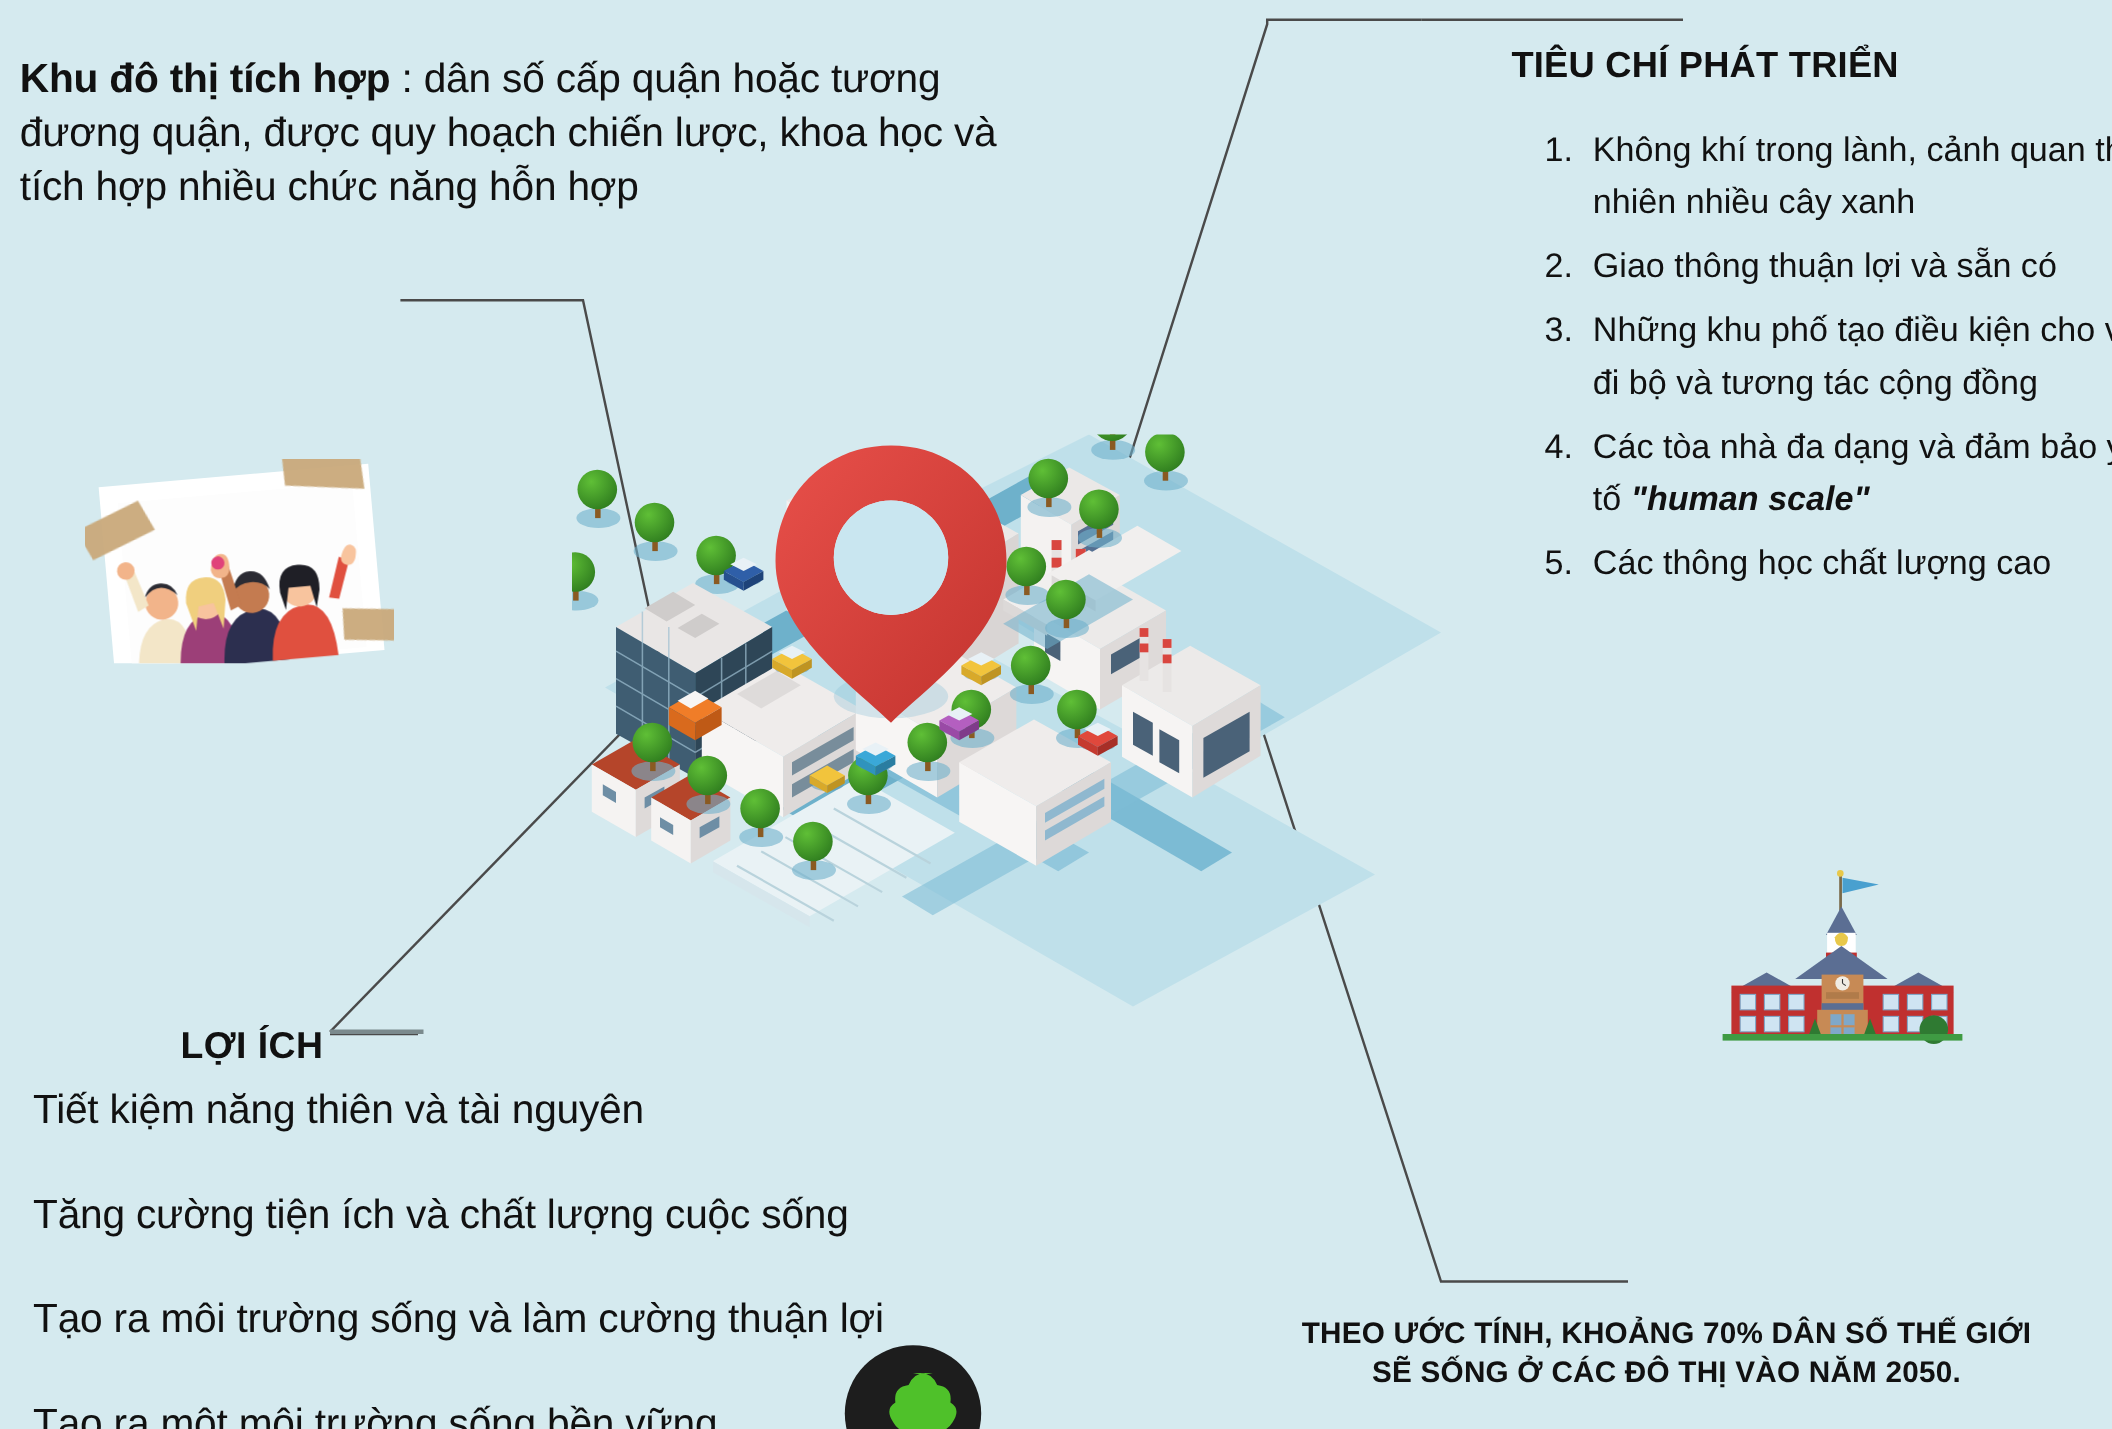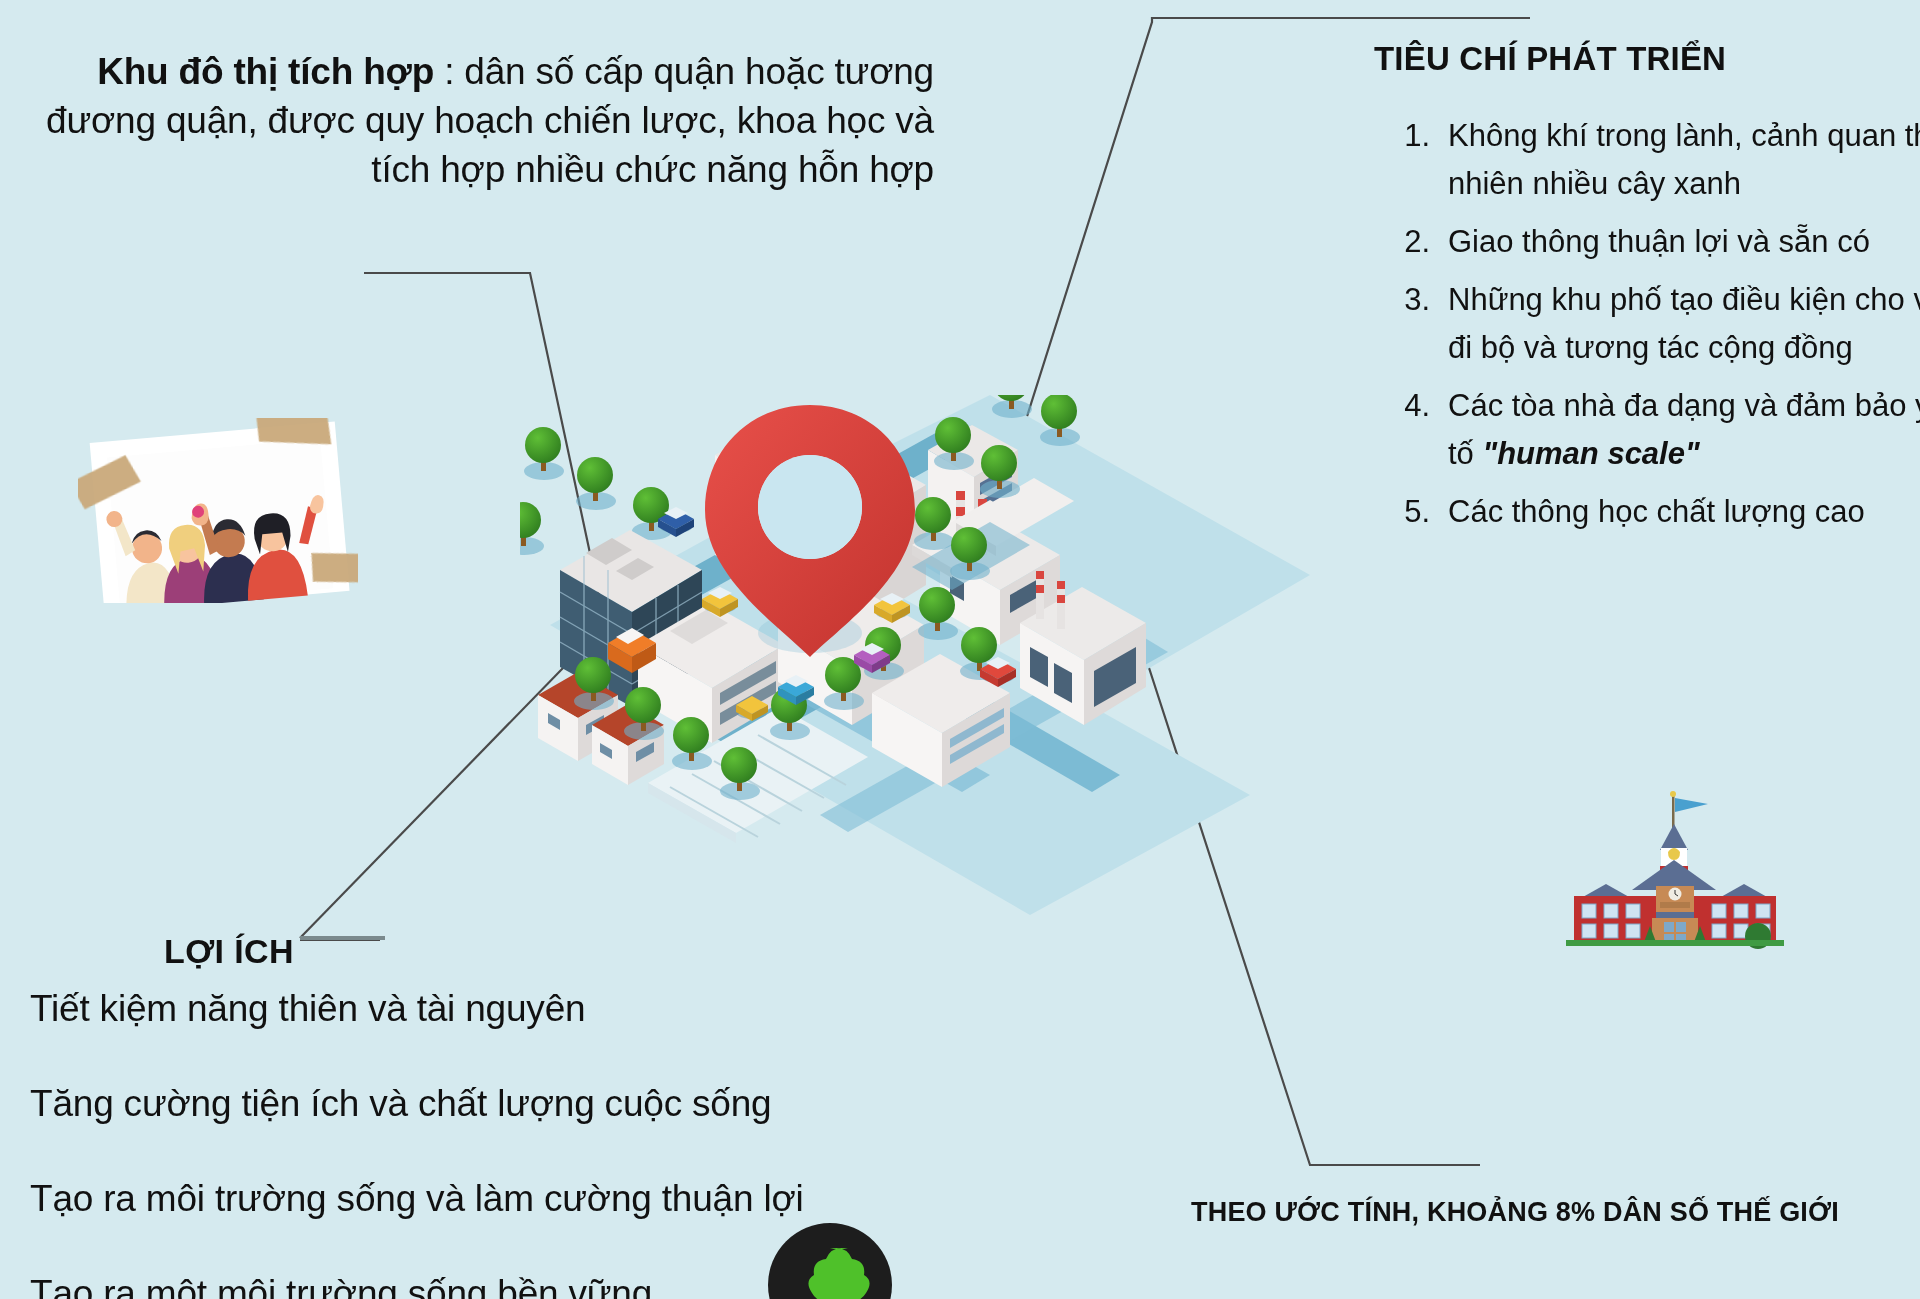--- a/index.html
+++ b/index.html
@@ -10,23 +10,23 @@
     color:#111;
     position:relative;
   }
   .stage { position:absolute; inset:0; }
 
   
   .lines { position:absolute; left:0; top:0; width:1920px; height:1299px; pointer-events:none; }
 
   
   #def-block {
-    position:absolute; left:34px; top:48px; width:900px;
+    position:absolute; left:18px; top:48px; width:900px;
     font-family:"Liberation Sans Narrow","Liberation Sans", sans-serif;
-    font-size:37px; line-height:1.32; text-align:right; letter-spacing:-0.2px;
+    font-size:37px; line-height:1.32; text-align:left; letter-spacing:-0.2px;
   }
   #def-block .b { font-weight:bold; }
 
   
   #criteria {
     position:absolute; left:1374px; top:40px; width:610px;
   }
   #criteria h2 {
     font-size:33px; font-weight:bold; letter-spacing:0.2px;
     margin-bottom:34px; font-family:"Liberation Sans", sans-serif;
@@ -126,21 +126,22 @@
 
   <div id="benefits-title">LỢI ÍCH</div>
   <ul id="benefits-list">
     <li>Tiết kiệm năng thiên và tài nguyên</li>
     <li>Tăng cường tiện ích và chất lượng cuộc sống</li>
     <li>Tạo ra môi trường sống và làm cường thuận lợi</li>
     <li>Tạo ra một môi trường sống bền vững</li>
   </ul>
 
   <div id="stat">
-    <div>THEO ƯỚC TÍNH, KHOẢNG 8% DÂN SỐ THẾ GIỚI</div>
+    <div>THEO ƯỚC TÍNH, KHOẢNG 70% DÂN SỐ THẾ GIỚI</div>
+    <div>SẼ SỐNG Ở CÁC ĐÔ THỊ VÀO NĂM 2050.</div>
   </div>
 
   <svg id="polaroid" viewBox="0 0 280 185">
     <g transform="rotate(-5 140 92)">
       <rect x="18" y="14" width="246" height="170" fill="#ffffff"></rect>
       <rect x="34" y="30" width="214" height="150" fill="#fdfdfd"></rect>
 
       <g fill="#c9a97a" opacity="0.95">
         <polygon points="182,0 254,-2 262,28 190,34" transform="rotate(12 220 16)"></polygon>
         <polygon points="-4,44 58,36 64,66 2,74" transform="rotate(-14 28 55)"></polygon>

